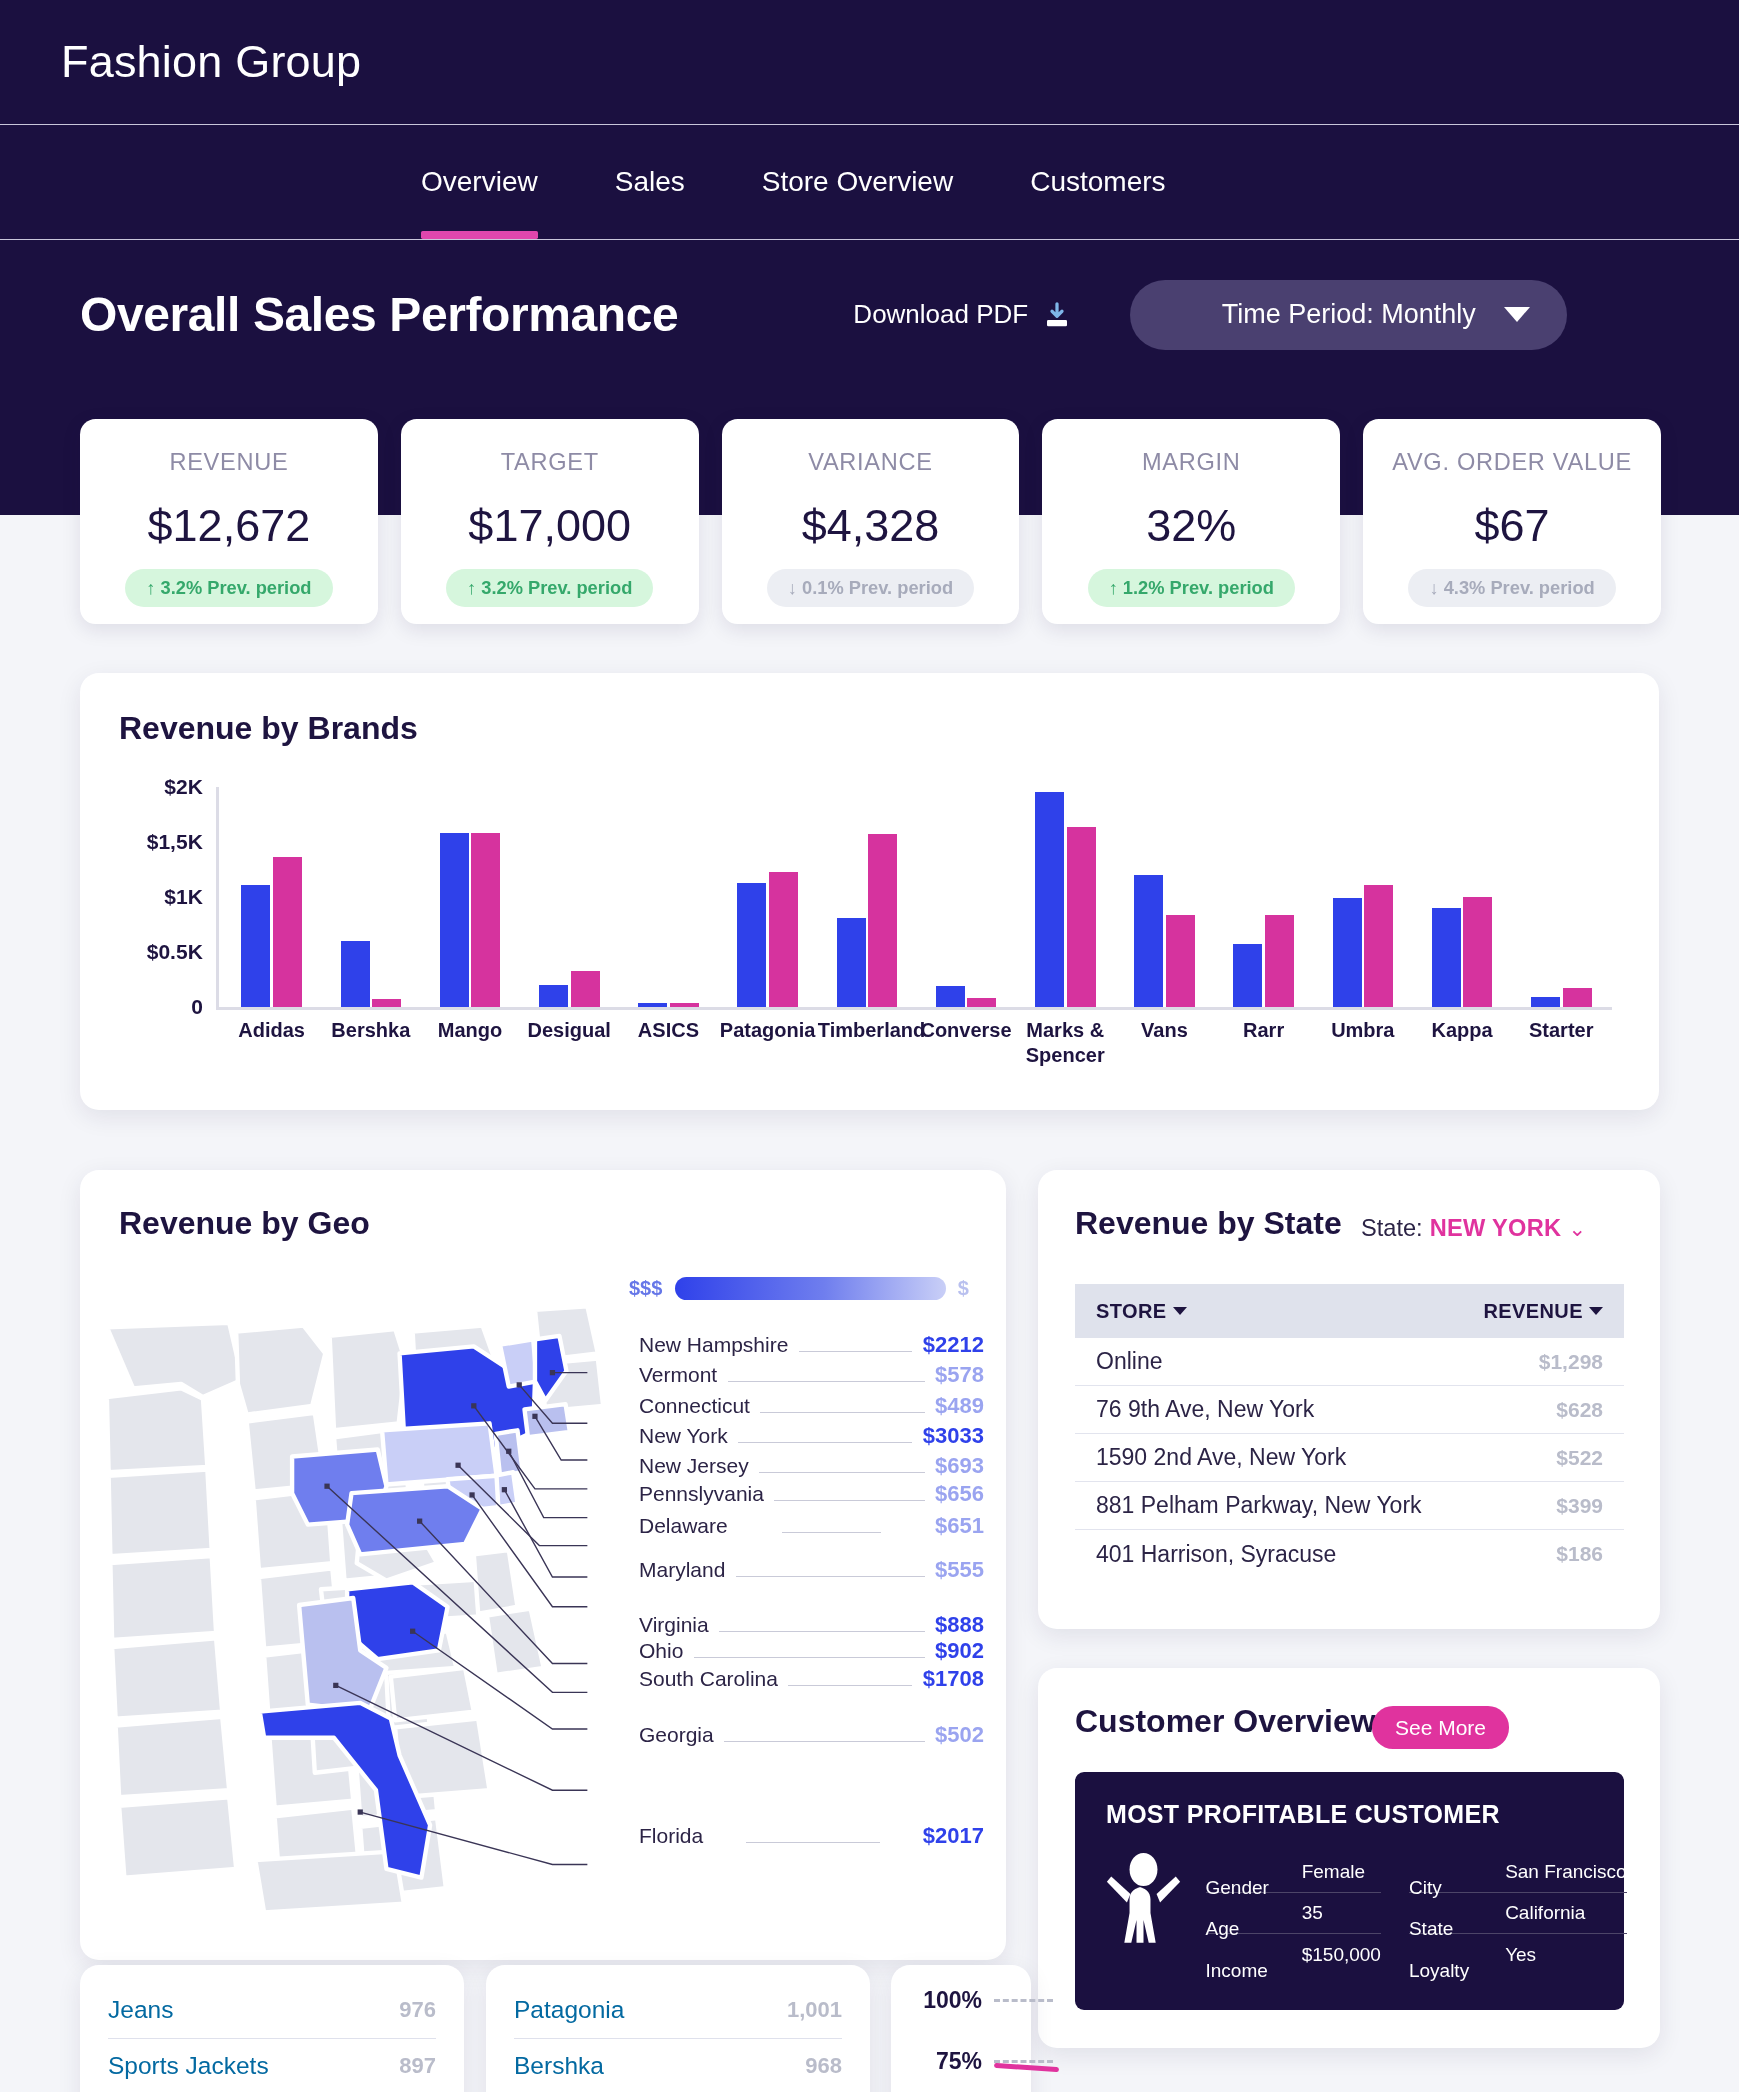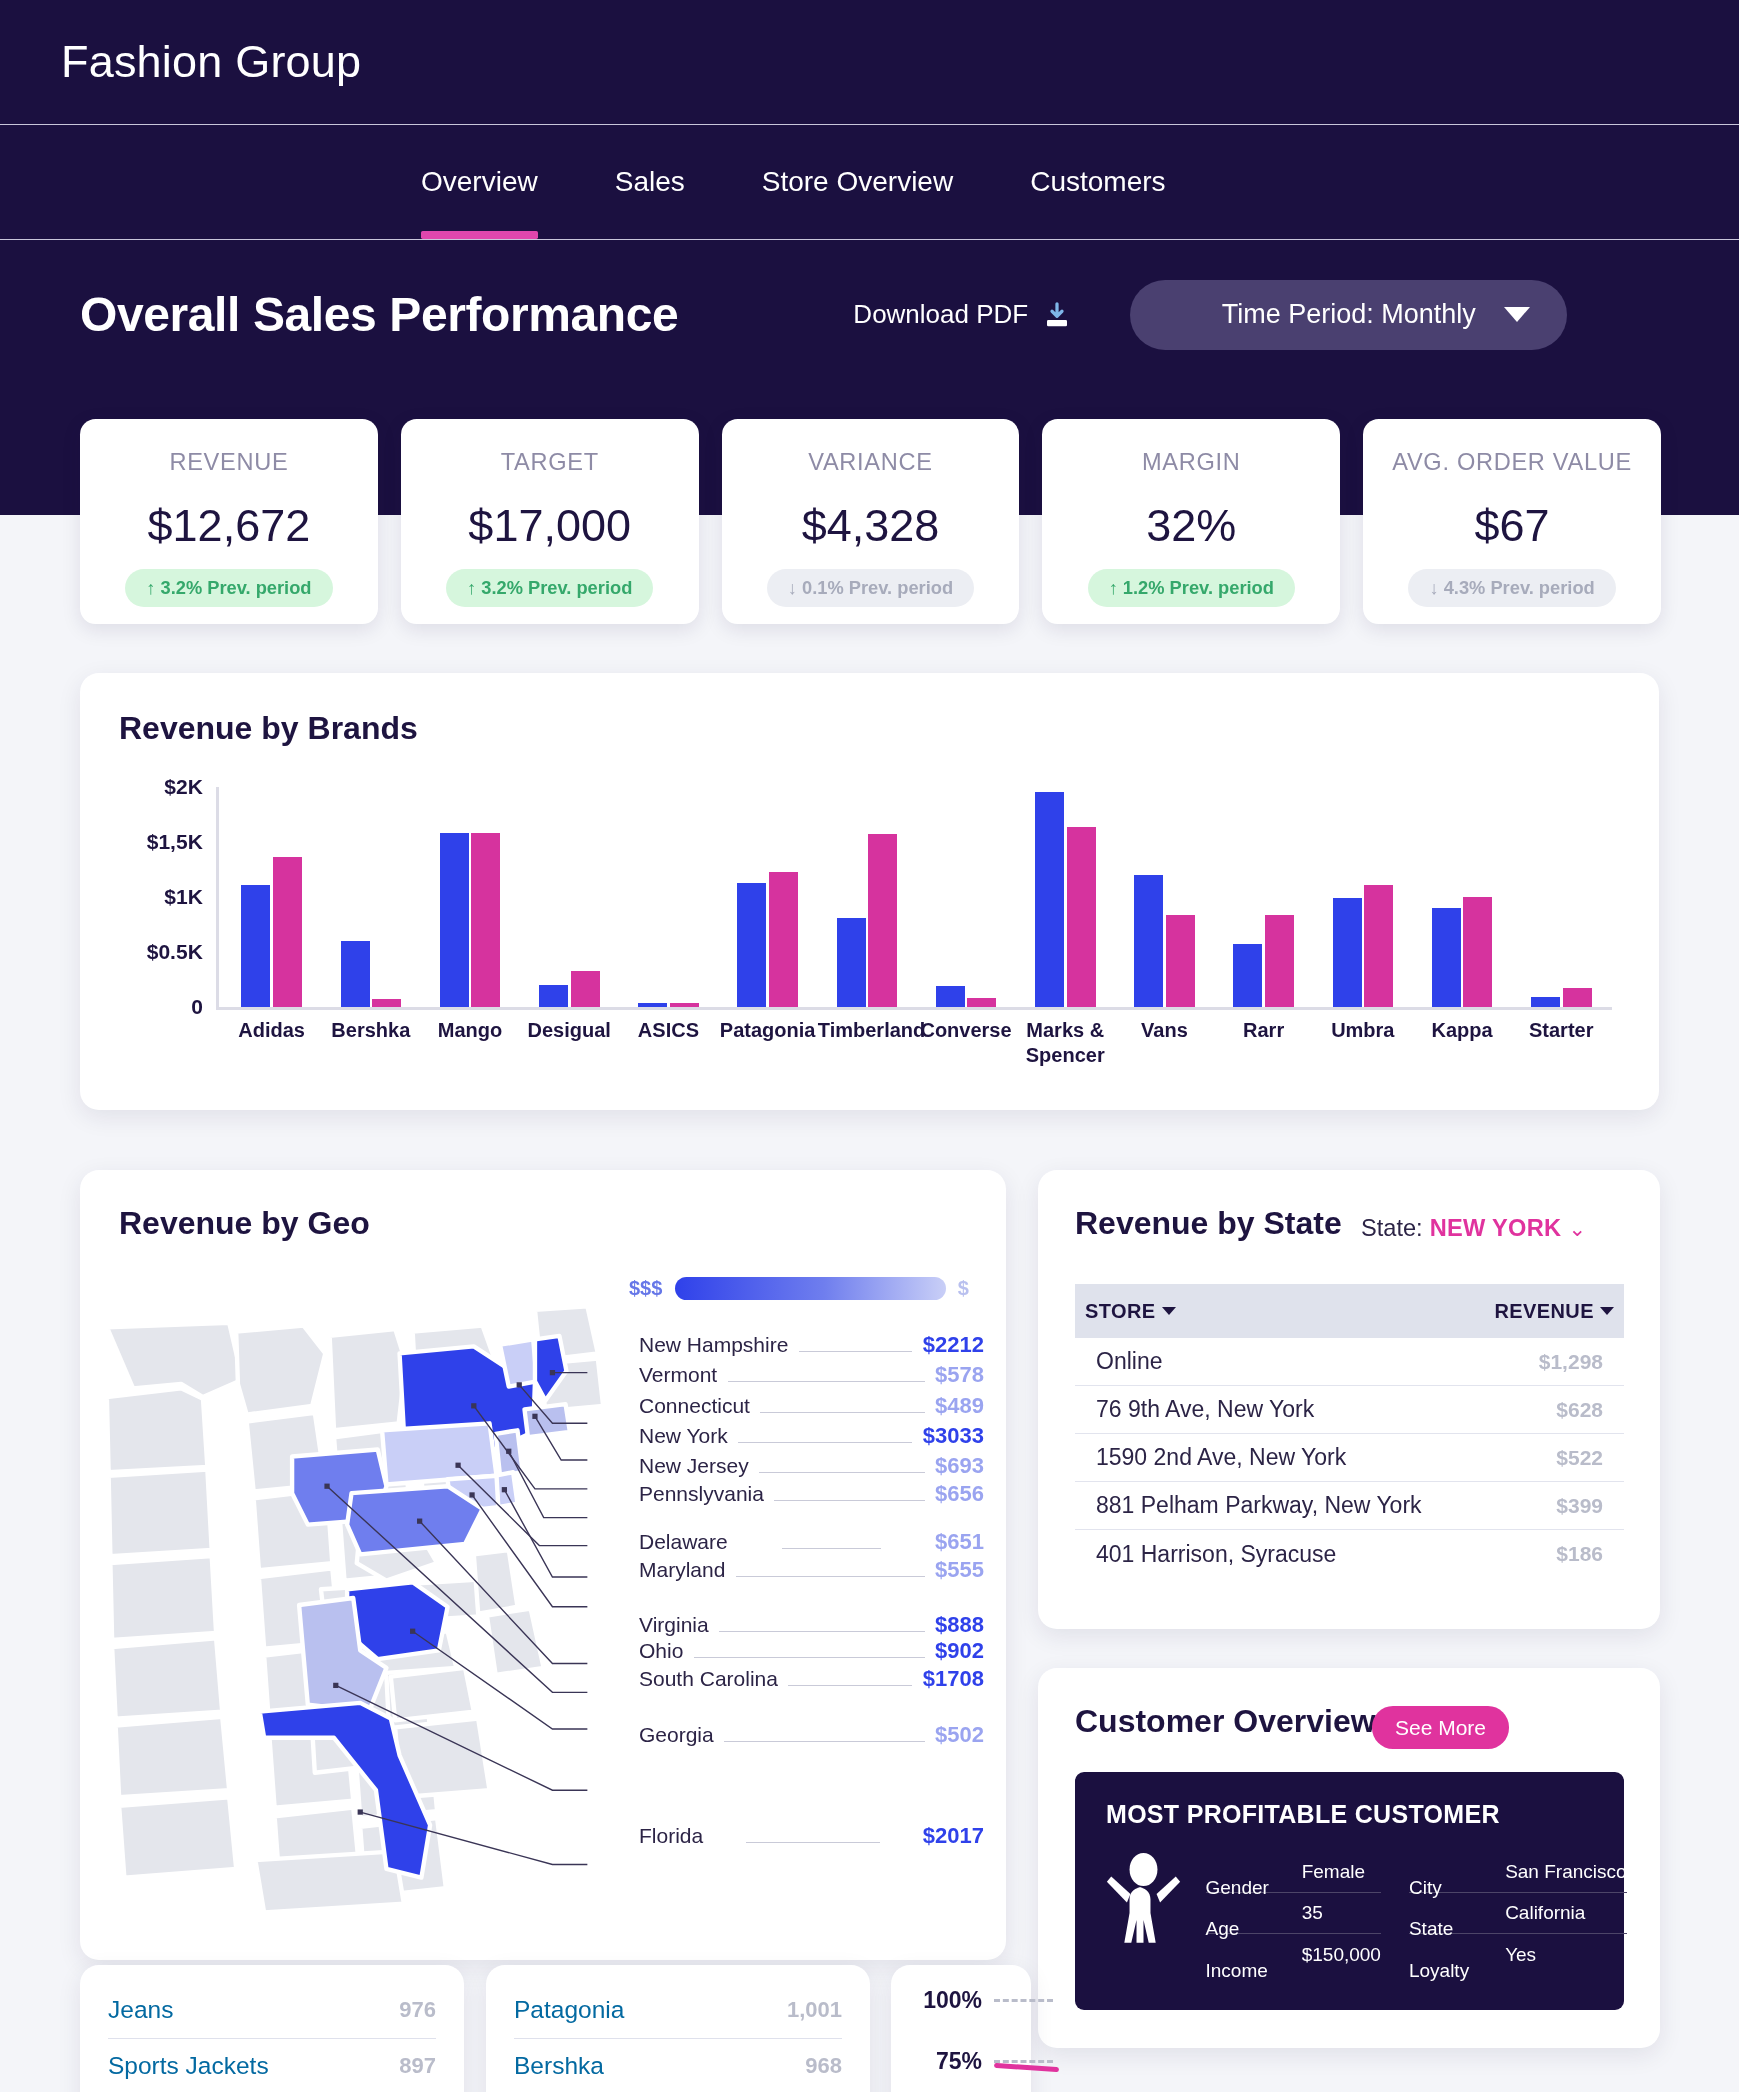--- a/index.html
+++ b/index.html
@@ -159,21 +159,21 @@
   .state-picker {
     position: absolute; top: 45px; left: 323px; display: flex;
     align-items: center; gap: 7px; cursor: pointer;
   }
   .sp-label { font-size: 23.6px; color: #2c2446; }
   .sp-value { font-size: 23.6px; font-weight: 700; color: #e0339e; letter-spacing: 0.3px; }
   .sp-caret { font-size: 21px; color: #e0339e; line-height: 1; }
   .tbl { position: absolute; top: 114px; left: 37px; width: 549px; }
   .tbl-head {
     display: flex; justify-content: space-between; align-items: center;
-    background: #dfe2ec; height: 54px; padding: 0 10px;
+    background: #dfe2ec; height: 54px; padding: 0 21px;
   }
   .th { font-size: 20px; font-weight: 700; color: #1e1440; letter-spacing: 0.4px;
         display: flex; align-items: center; gap: 6.1px; cursor: pointer; }
   .th .tcaret { width: 0; height: 0; border-left: 7px solid transparent;
                 border-right: 7px solid transparent; border-top: 8.7px solid #1e1440; }
   .tr {
     display: flex; justify-content: space-between; align-items: center;
     height: 48px; padding: 0 21px; border-bottom: 0.9px solid #e2e4ee;
   }
   .tr:last-child { border-bottom: none; }
@@ -496,21 +496,21 @@
       <div class="geo-row" style="top: 121px;">
         <span class="geo-name">New Jersey</span>
         <span class="geo-dash"></span>
         <span class="geo-val">$693</span>
       </div>
       <div class="geo-row" style="top: 149px;">
         <span class="geo-name">Pennslyvania</span>
         <span class="geo-dash"></span>
         <span class="geo-val">$656</span>
       </div>
-      <div class="geo-row" style="top: 197px; gap: 44px;">
+      <div class="geo-row" style="top: 181px; gap: 44px;">
         <span class="geo-name">Delaware</span>
         <span class="geo-dash"></span>
         <span class="geo-val">$651</span>
       </div>
       <div class="geo-row" style="top: 225px;">
         <span class="geo-name">Maryland</span>
         <span class="geo-dash"></span>
         <span class="geo-val">$555</span>
       </div>
       <div class="geo-row" style="top: 280px;">

